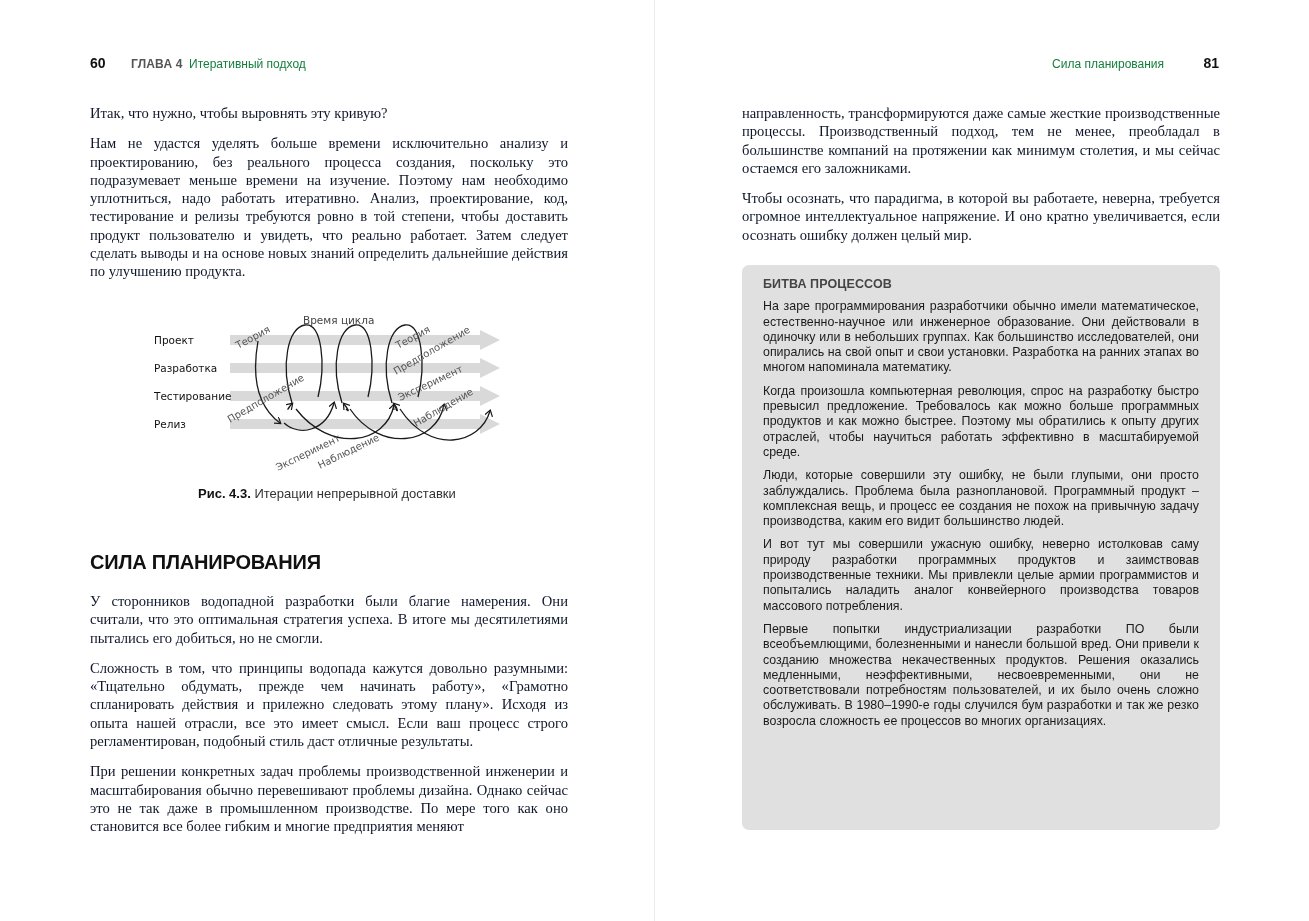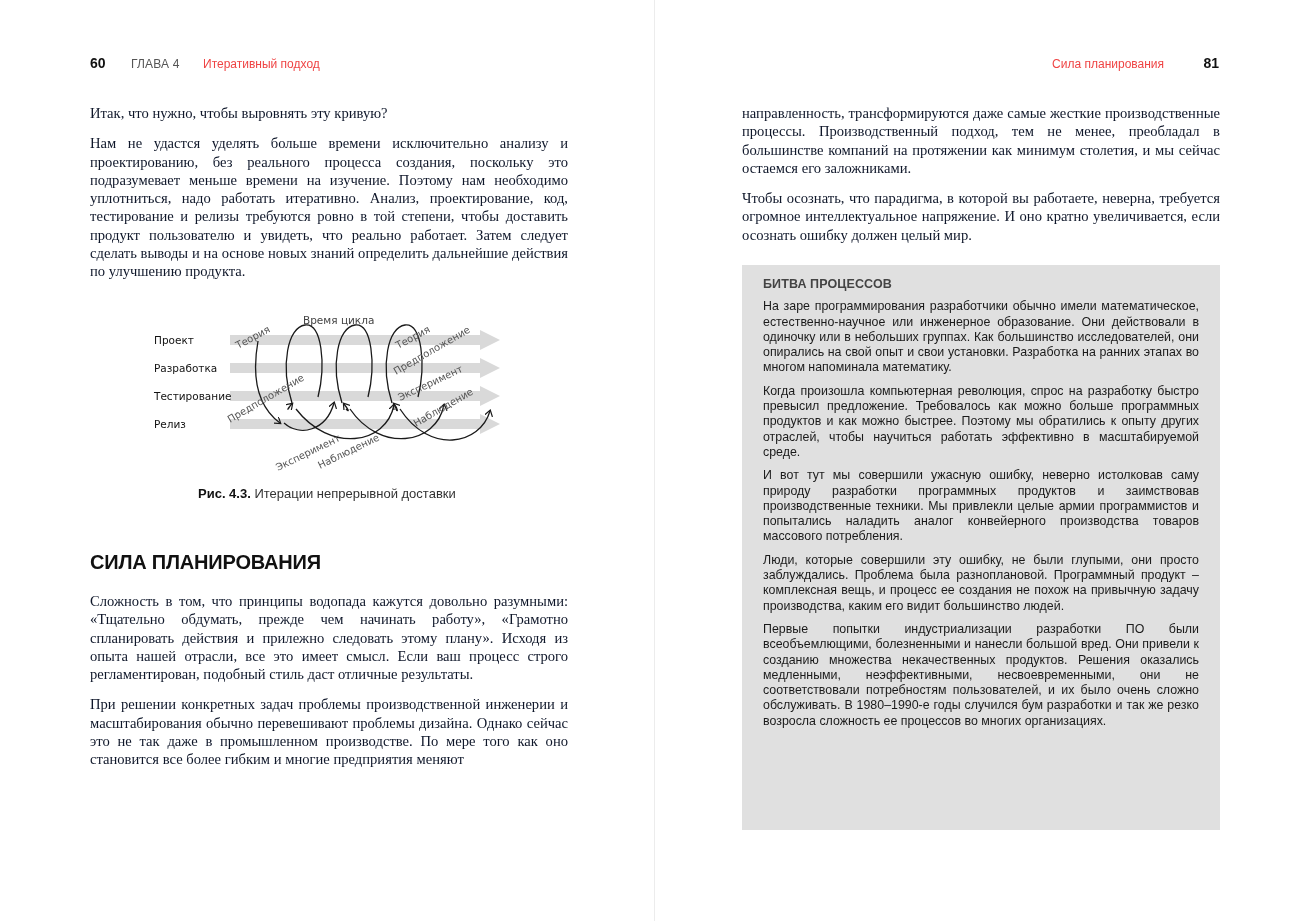--- a/index.html
+++ b/index.html
@@ -7,22 +7,22 @@
     width: 1309px; height: 921px; background: #ffffff; position: relative; overflow: hidden;
     color: #1e1e1e;
   }
   .divider { position: absolute; left: 654px; top: 0; width: 1px; height: 921px; background: #ececec; }
   .page { position: absolute; top: 0; height: 921px; }
   .page-left { left: 0; width: 654px; }
   .page-right { left: 655px; width: 654px; }
 
   .runhead { position: absolute; top: 55px; font-family: "Liberation Sans", sans-serif; font-size: 12px; color: #333; white-space: nowrap; }
   .runhead .pnum { font-weight: bold; font-size: 14px; color: #111; }
-  .runhead .chap { font-weight: normal; color: #555; margin-left: 22px; letter-spacing: 0.2px; }
-  .runhead .ctitle { margin-left: 20px; color: #ef4444; }
+  .runhead .chap { font-weight: bold; color: #555; margin-left: 22px; letter-spacing: 0.2px; }
+  .runhead .ctitle { margin-left: 3px; color: #15803d; }
   .rh-left { left: 90px; }
   .rh-right { right: 90px; text-align: right; }
   .rh-right .pnum { margin-left: 36px; text-align: center; }
 
   .body-text {
     position: absolute; font-family: "Liberation Serif", serif; font-size: 14.6px; line-height: 18.3px;
     color: #0f172a; text-align: justify;
   }
   .body-text p { margin: 0 0 12px 0; }
   .bt-left-1 { left: 90px; top: 104px; width: 478px; }
@@ -39,20 +39,21 @@
   .fig-caption {
     position: absolute; left: 198px; top: 486px; font-family: "Liberation Sans", sans-serif; font-size: 13px; color: #333; white-space: nowrap;
   }
   .fig-caption b { color: #111; }
 
   .sidebox {
     position: absolute; left: 87px; top: 265px; width: 478px; height: 565px; background: #e0e0e0;
     box-sizing: border-box; padding: 12px 21px 0 21px;
     font-family: "Liberation Sans", sans-serif; font-size: 12.4px; line-height: 15.3px; color: #1a1a1a;
     text-align: justify;
+    border-radius: 7px;
   }
   .sidebox h3 { margin: 0 0 7px 0; font-size: 12.5px; font-weight: bold; color: #444; letter-spacing: 0.1px; }
   .sidebox p { margin: 0 0 8px 0; }
 </style>
 </head>
 <body>
 
 <div class="divider"></div>
 
 <div class="page page-left">
@@ -115,37 +116,38 @@
     </svg>
   </div>
   <div class="fig-caption">
     <b>Рис. 4.3.</b>
     <span>Итерации непрерывной доставки</span>
   </div>
 
   <div class="section-heading">СИЛА ПЛАНИРОВАНИЯ</div>
 
   <div class="body-text bt-left-2">
+    <p>У сторонников водопадной разработки были благие намерения. Они считали, что это оптимальная стратегия успеха. В итоге мы десятилетиями пытались его добиться, но не смогли.</p>
     <p>Сложность в том, что принципы водопада кажутся довольно разумными: «Тщательно обдумать, прежде чем начинать работу», «Грамотно спланировать действия и прилежно следовать этому плану». Исходя из опыта нашей отрасли, все это имеет смысл. Если ваш процесс строго регламентирован, подобный стиль даст отличные результаты.</p>
     <p>При решении конкретных задач проблемы производственной инженерии и масштабирования обычно перевешивают проблемы дизайна. Однако сейчас это не так даже в промышленном производстве. По мере того как оно становится все более гибким и многие предприятия меняют</p>
   </div>
 </div>
 
 <div class="page page-right">
   <div class="runhead rh-right">
     <span class="ctitle">Сила планирования</span>
     <span class="pnum">81</span>
   </div>
 
   <div class="body-text bt-right-1">
     <p>направленность, трансформируются даже самые жесткие производственные процессы. Производственный подход, тем не менее, преобладал в большинстве компаний на протяжении как минимум столетия, и мы сейчас остаемся его заложниками.</p>
     <p>Чтобы осознать, что парадигма, в которой вы работаете, неверна, требуется огромное интеллектуальное напряжение. И оно кратно увеличивается, если осознать ошибку должен целый мир.</p>
   </div>
 
   <div class="sidebox">
     <h3>БИТВА ПРОЦЕССОВ</h3>
     <p>На заре программирования разработчики обычно имели математическое, естественно-научное или инженерное образование. Они действовали в одиночку или в небольших группах. Как большинство исследователей, они опирались на свой опыт и свои установки. Разработка на ранних этапах во многом напоминала математику.</p>
     <p>Когда произошла компьютерная революция, спрос на разработку быстро превысил предложение. Требовалось как можно больше программных продуктов и как можно быстрее. Поэтому мы обратились к опыту других отраслей, чтобы научиться работать эффективно в масштабируемой среде.</p>
+    <p>Люди, которые совершили эту ошибку, не были глупыми, они просто заблуждались. Проблема была разноплановой. Программный продукт – комплексная вещь, и процесс ее создания не похож на привычную задачу производства, каким его видит большинство людей.</p>
     <p>И вот тут мы совершили ужасную ошибку, неверно истолковав саму природу разработки программных продуктов и заимствовав производственные техники. Мы привлекли целые армии программистов и попытались наладить аналог конвейерного производства товаров массового потребления.</p>
-    <p>Люди, которые совершили эту ошибку, не были глупыми, они просто заблуждались. Проблема была разноплановой. Программный продукт – комплексная вещь, и процесс ее создания не похож на привычную задачу производства, каким его видит большинство людей.</p>
     <p>Первые попытки индустриализации разработки ПО были всеобъемлющими, болезненными и нанесли большой вред. Они привели к созданию множества некачественных продуктов. Решения оказались медленными, неэффективными, несвоевременными, они не соответствовали потребностям пользователей, и их было очень сложно обслуживать. В 1980–1990-е годы случился бум разработки и так же резко возросла сложность ее процессов во многих организациях.</p>
   </div>
 </div>
 
 </body></html>

